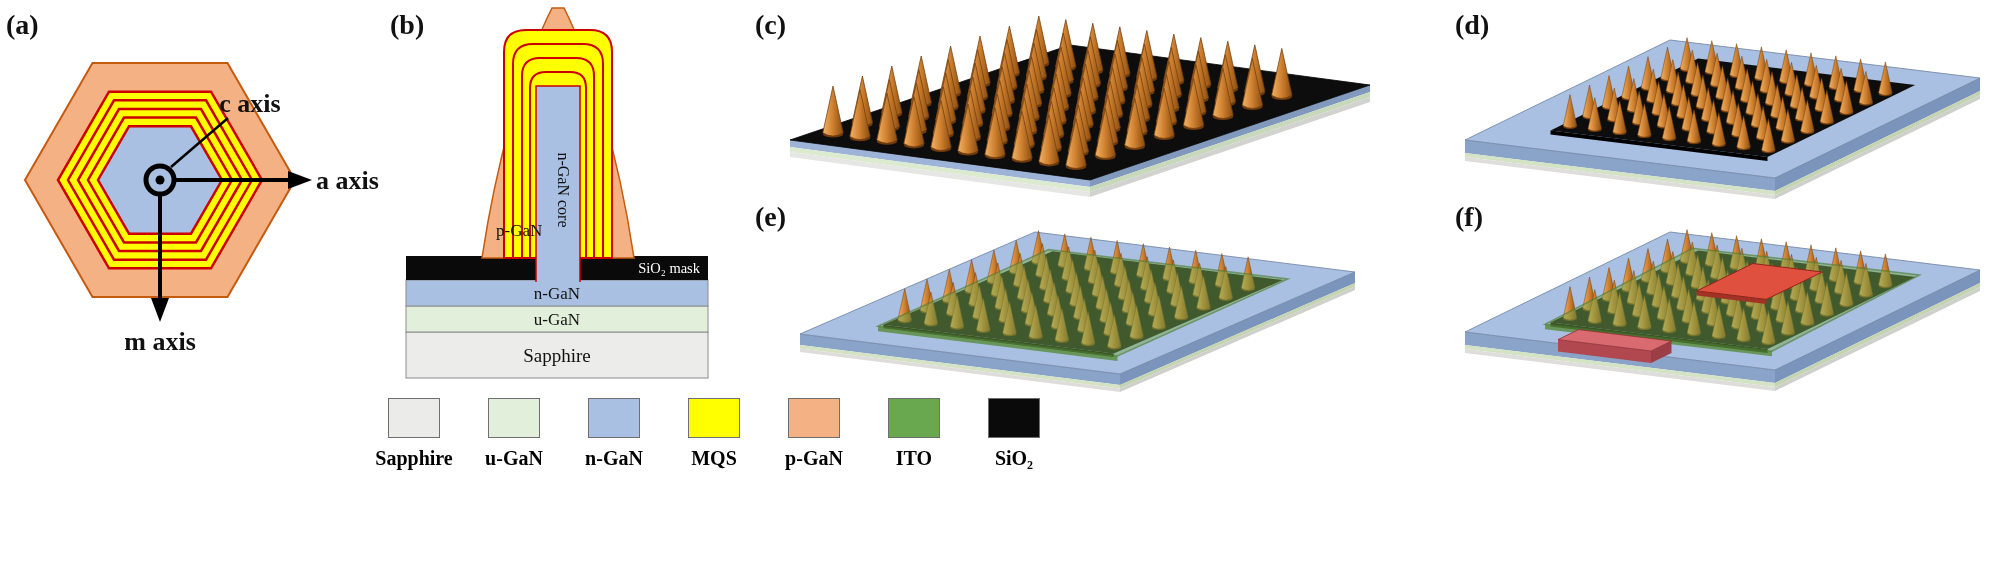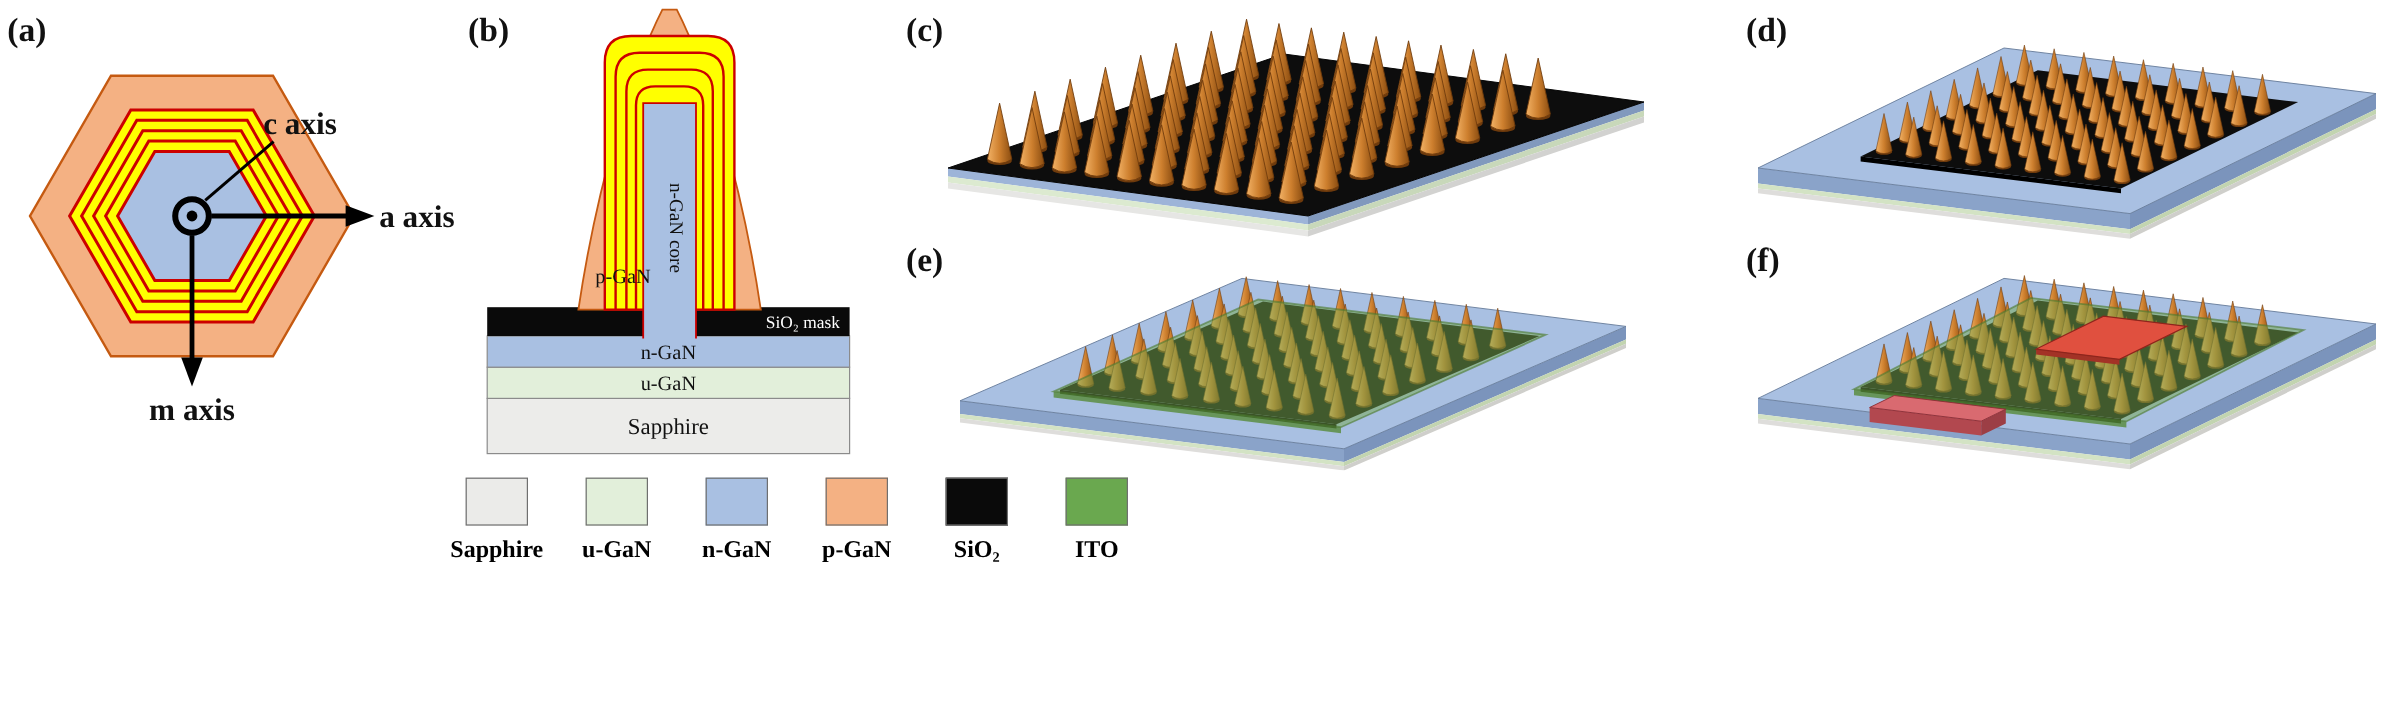--- a/index.html
+++ b/index.html
@@ -455,26 +455,30 @@
     </div>
     <div class="legend-item">
       <div class="swatch" style="background: rgb(226, 239, 218);"></div>
       <div class="legend-label">u-GaN</div>
     </div>
     <div class="legend-item">
       <div class="swatch" style="background: rgb(169, 192, 226);"></div>
       <div class="legend-label">n-GaN</div>
     </div>
     <div class="legend-item">
+      <div class="swatch" style="background: rgb(255, 255, 0);"></div>
+      <div class="legend-label">MQS</div>
+    </div>
+    <div class="legend-item">
       <div class="swatch" style="background: rgb(244, 177, 131);"></div>
       <div class="legend-label">p-GaN</div>
     </div>
     <div class="legend-item">
+      <div class="swatch" style="background: rgb(106, 168, 79);"></div>
+      <div class="legend-label">ITO</div>
+    </div>
+    <div class="legend-item">
       <div class="swatch" style="background: rgb(10, 10, 10);"></div>
       <div class="legend-label">SiO₂</div>
     </div>
-    <div class="legend-item">
-      <div class="swatch" style="background: rgb(106, 168, 79);"></div>
-      <div class="legend-label">ITO</div>
-    </div>
   </div>
 
 </div>
 
 </body></html>

